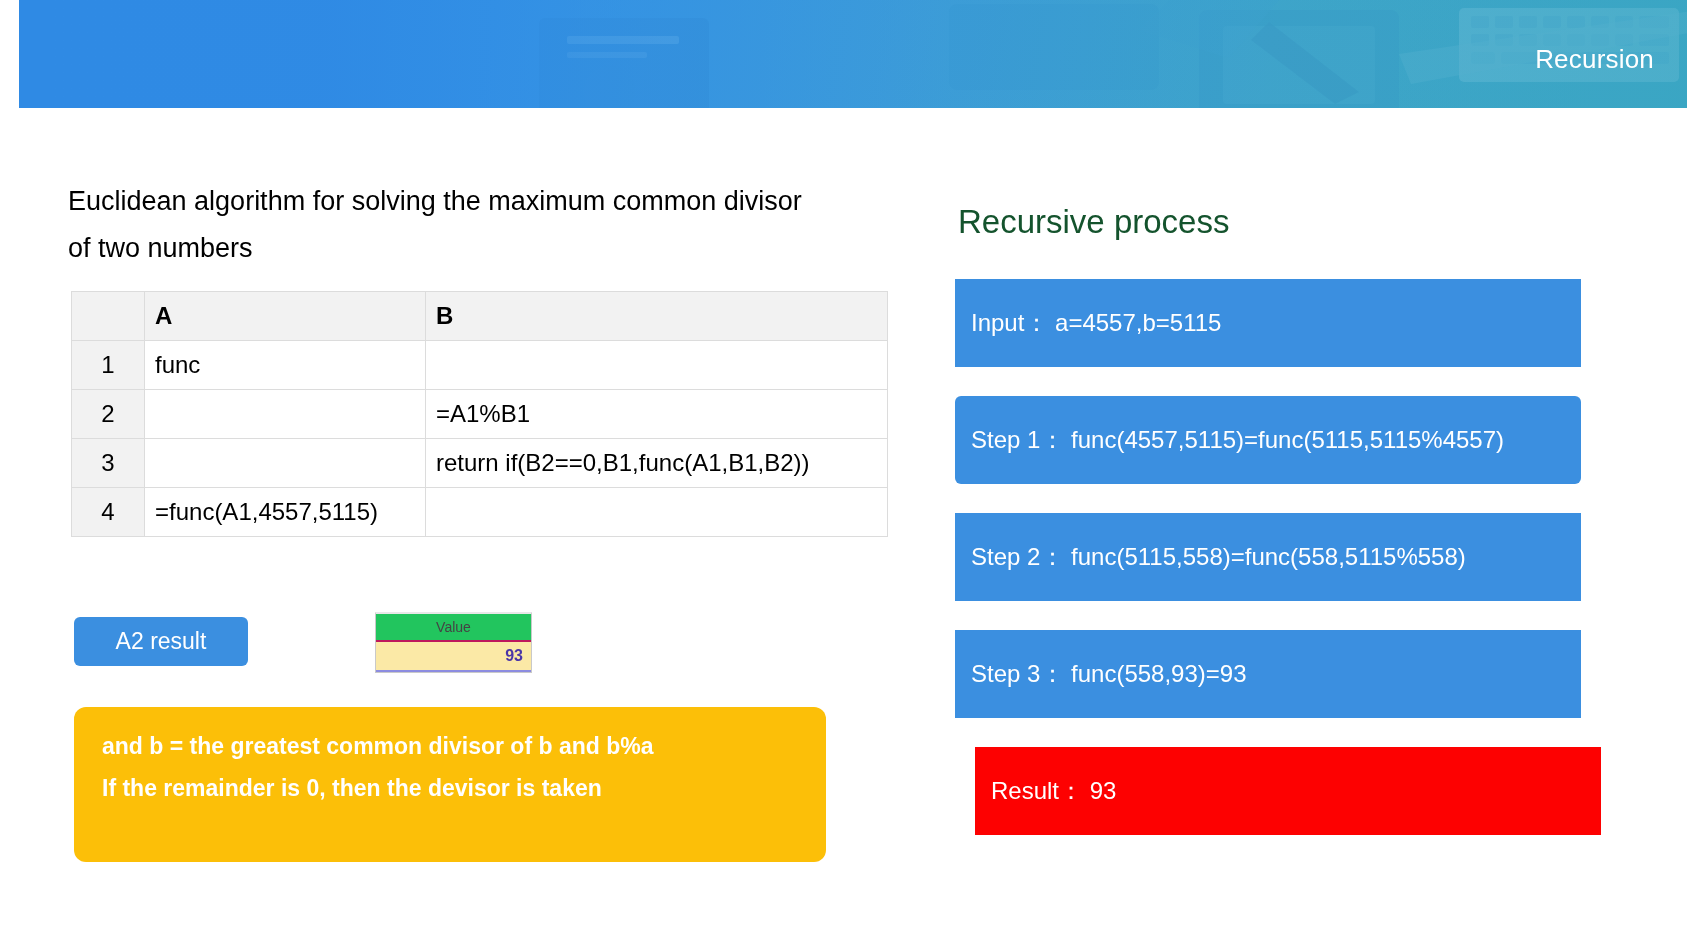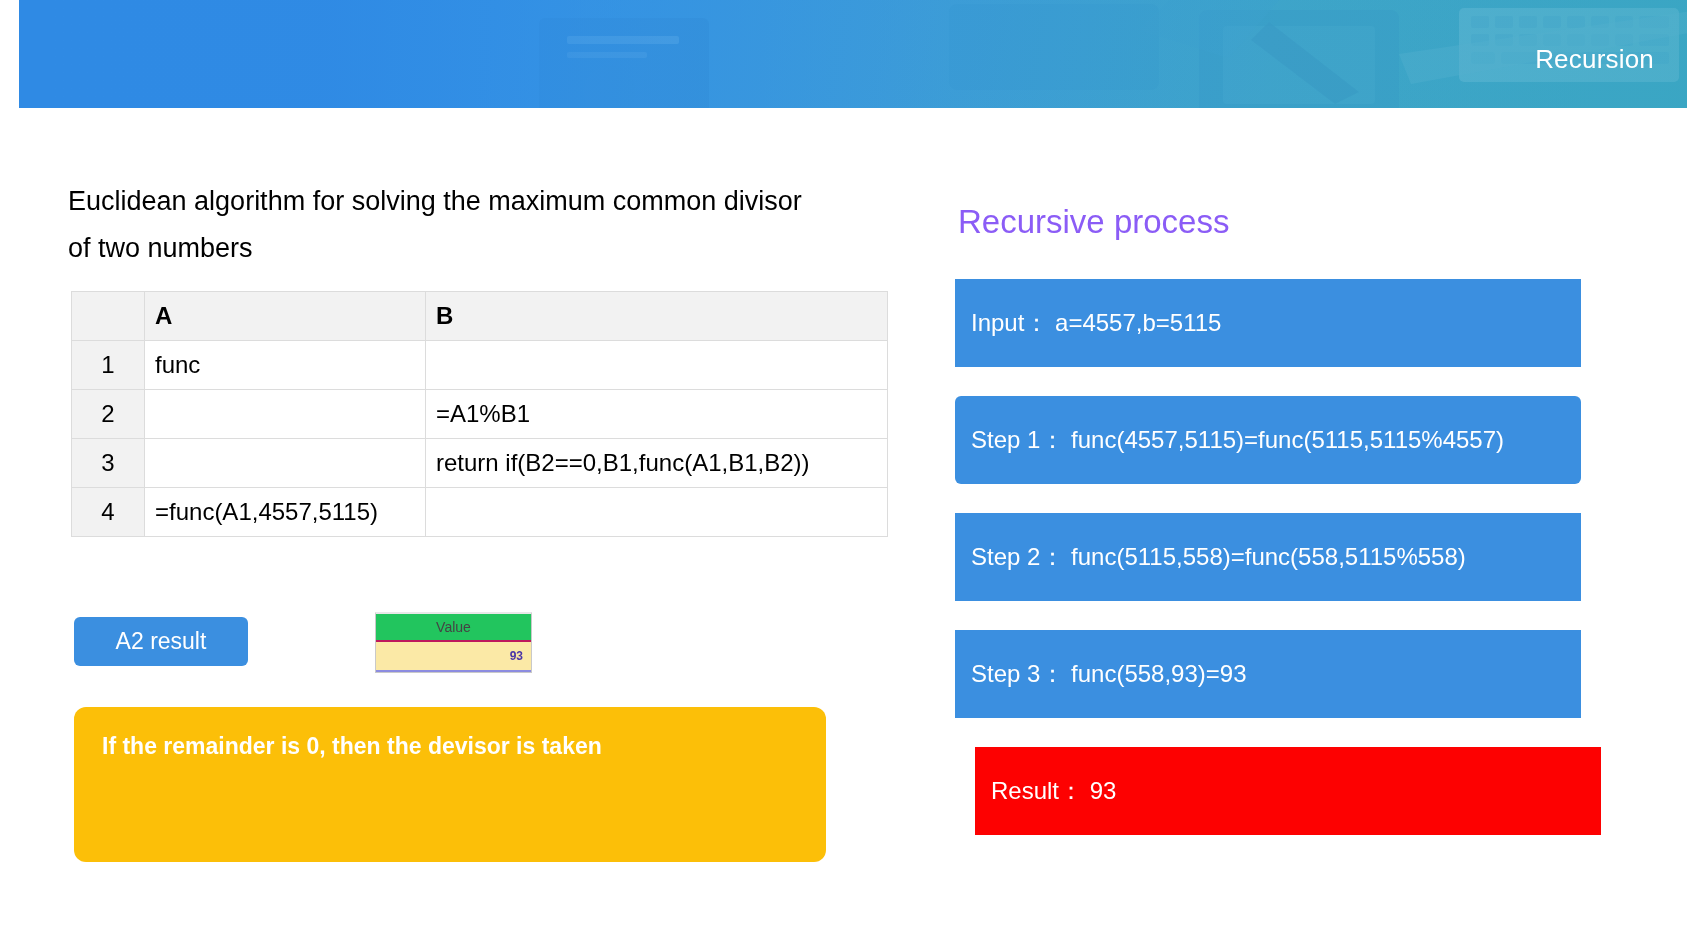--- a/index.html
+++ b/index.html
@@ -144,21 +144,21 @@
     font-size: 14px;
     color: #444;
     border-bottom: 2px solid #be185d;
   }
   .value-cell {
     background: #fbe9a6;
     height: 28px;
     line-height: 28px;
     text-align: right;
     padding-right: 8px;
-    font-size: 12px;
+    font-size: 16px;
     color: #4a35a8;
     font-weight: bold;
     border-bottom: 2px solid #8c8ce0;
   }
 
   
   .rule-box {
     position: absolute;
     left: 74px;
     top: 707px;
@@ -173,21 +173,21 @@
     font-weight: bold;
     line-height: 42px;
   }
 
   
   .rp-title {
     position: absolute;
     left: 958px;
     top: 203px;
     font-size: 33px;
-    color: #8b5cf6;
+    color: #14532d;
   }
   .step {
     position: absolute;
     left: 955px;
     width: 626px;
     height: 88px;
     box-sizing: border-box;
     display: flex;
     align-items: center;
     padding-left: 16px;
@@ -284,20 +284,21 @@
   </table>
 
 <div class="a2-btn">A2 result</div>
 
 <div class="value-box">
   <div class="value-head">Value</div>
   <div class="value-cell">93</div>
 </div>
 
 <div class="rule-box">
+  <div>and b = the greatest common divisor of b and b%a</div>
   <div>If the remainder is 0, then the devisor is taken</div>
 </div>
 
 <div class="rp-title">Recursive process</div>
 
 <div class="step step-0">Input：  a=4557,b=5115</div>
 <div class="step step-1">Step 1：  func(4557,5115)=func(5115,5115%4557)</div>
 <div class="step step-2">Step 2：  func(5115,558)=func(558,5115%558)</div>
 <div class="step step-3">Step 3：  func(558,93)=93</div>
 <div class="step step-4 result">Result：  93</div>

